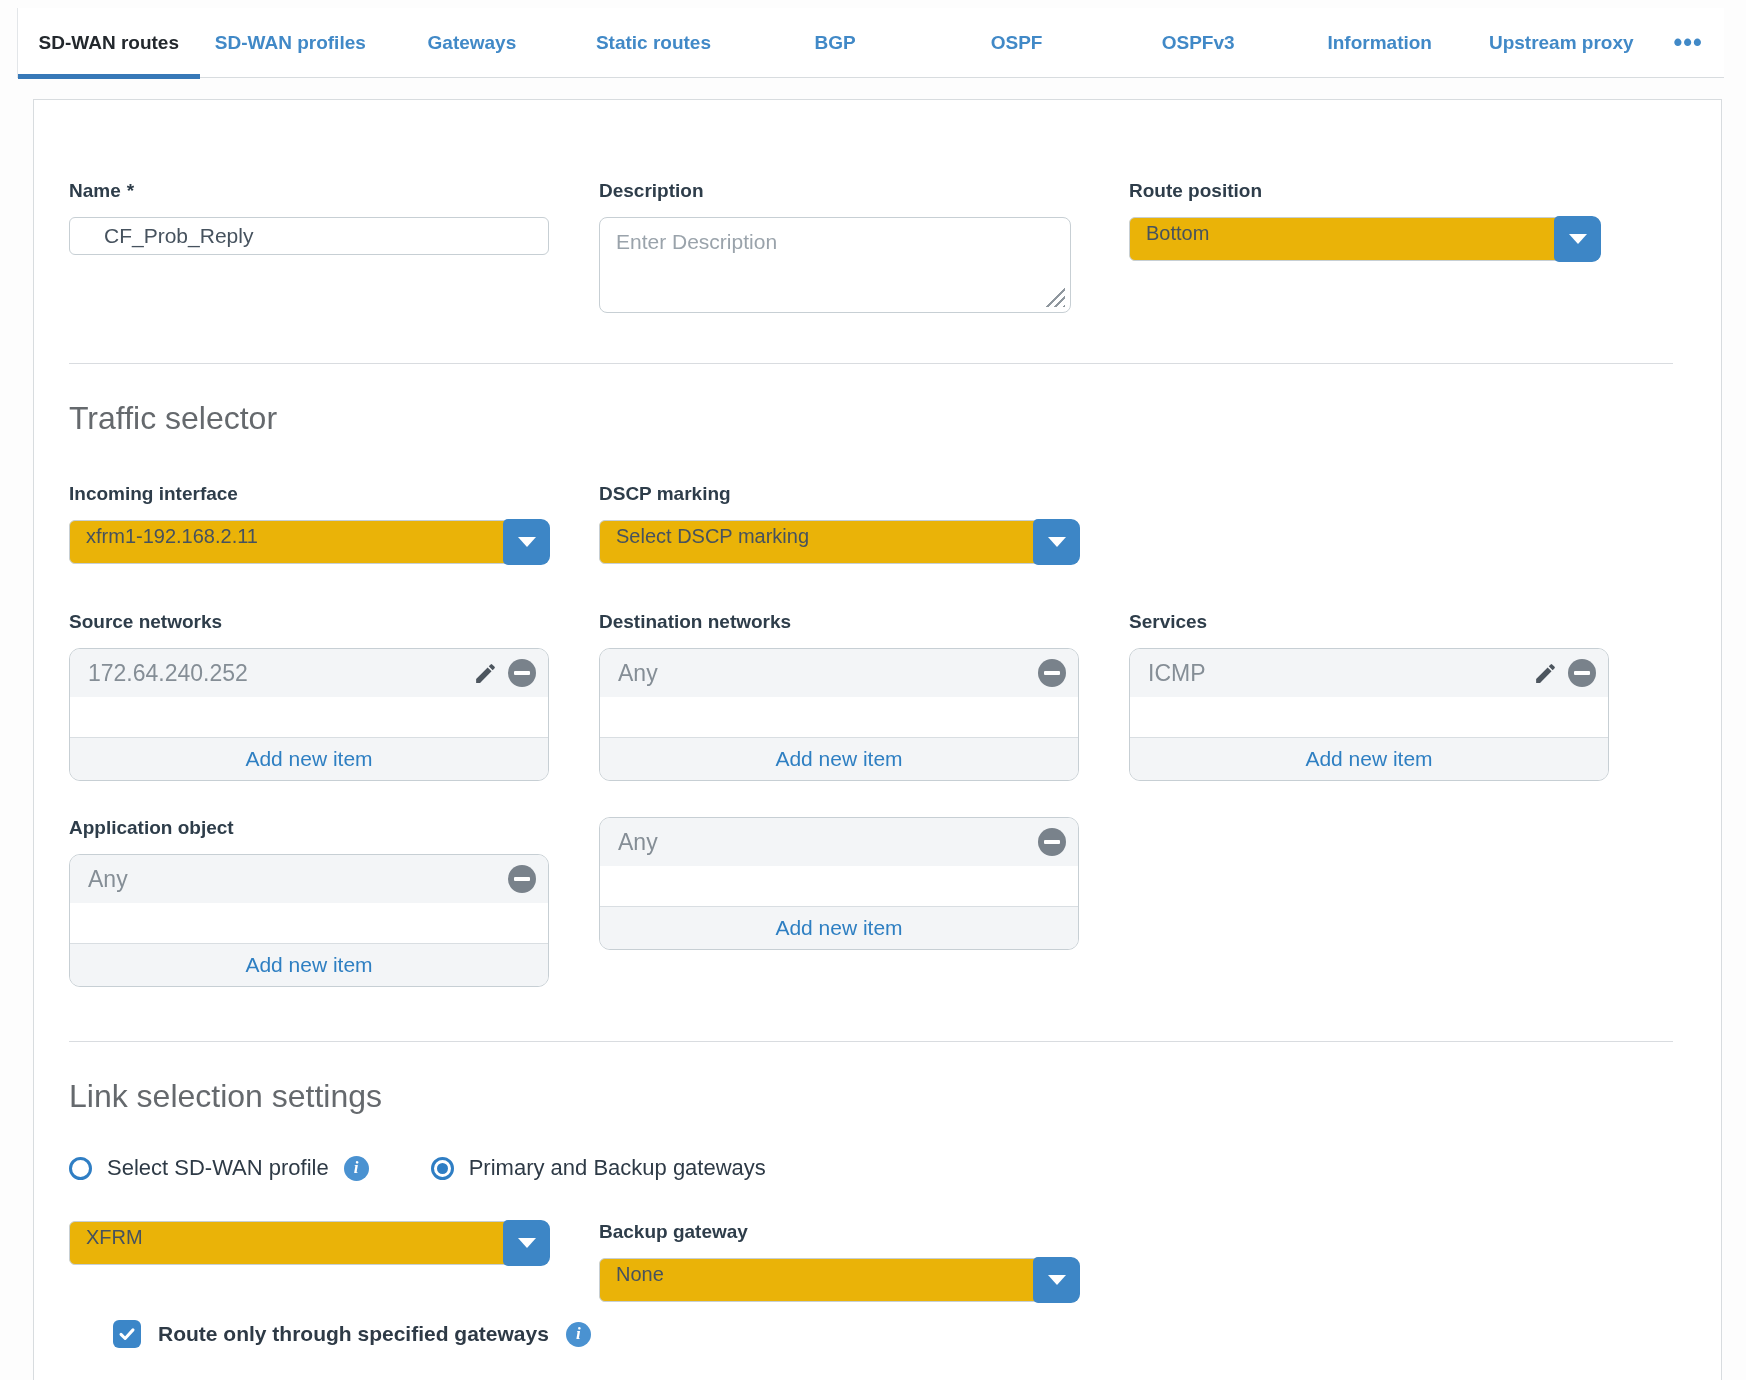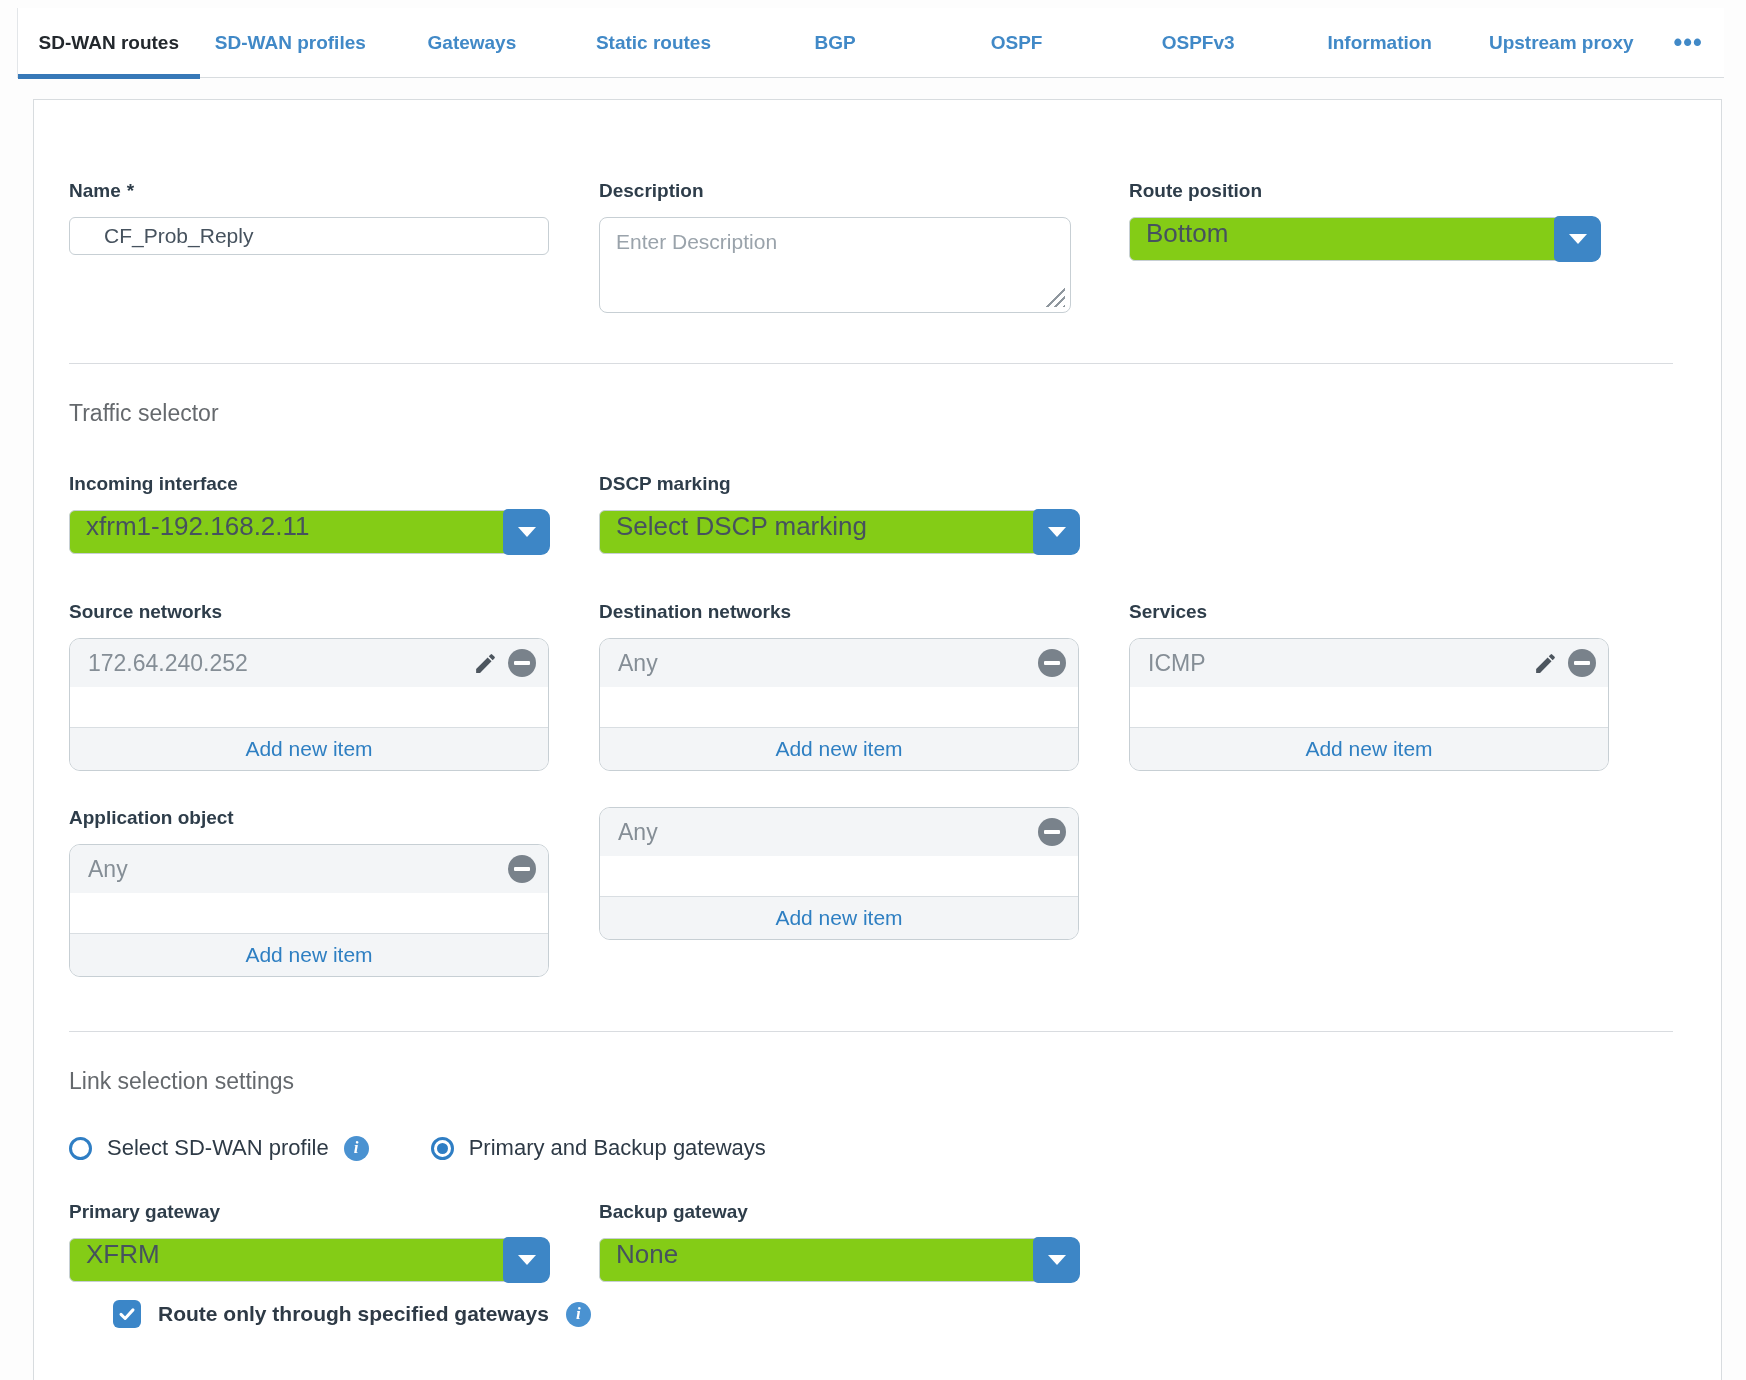--- a/index.html
+++ b/index.html
@@ -67,23 +67,23 @@
   .resize-handle {
     position:absolute; right:6px; bottom:10px; width:21px; height:21px;
     background:repeating-linear-gradient(-45deg,#8f979e 0 2px,transparent 2px 6px);
     clip-path:polygon(100% 0,100% 100%,0 100%);
     pointer-events:none;
   }
 
   
   .dropdown {
     position:relative; height:44px; width:100%;
-    border:1px solid #c7cfd4; border-radius:6px; background:#84cc16;
+    border:1px solid #c7cfd4; border-radius:6px; background:#eab308;
     display:flex; align-items:center; padding:0 62px 12px 16px;
-    font-size:26px; color:#46525e; cursor:pointer;
+    font-size:20px; color:#46525e; cursor:pointer;
   }
   .dropdown .dd-value { overflow:hidden; white-space:nowrap; }
   .dd-btn {
     position:absolute; top:-2px; right:-2px; bottom:-2px; width:47px;
     background:#3d86c6; border-radius:5px 9px 9px 5px;
     display:flex; align-items:center; justify-content:center; cursor:pointer;
   }
   .dd-arrow {
     width:0; height:0;
     border-left:9px solid transparent; border-right:9px solid transparent;
@@ -112,21 +112,21 @@
     content:""; position:absolute; left:6px; right:6px; top:12px; height:4px;
     background:#fff; border-radius:1px;
   }
   .lb-spacer { flex:1; background:#fff; }
   .lb-footer {
     height:43px; background:#f3f5f7; border-top:1px solid #d9dee2;
     display:flex; align-items:center; justify-content:center;
     font-size:21px; color:#2e7fc2; cursor:pointer;
   }
 
-  .section-heading { font-size:23px; font-weight:400; color:#65696d; }
+  .section-heading { font-size:32px; font-weight:400; color:#65696d; }
   .divider { border:none; border-top:1px solid #d9dce0; height:0; }
 
   
   .radio-row { display:flex; align-items:center; gap:62px; }
   .radio-opt { display:flex; align-items:center; gap:15px; font-size:22px; color:#2e3a46; cursor:pointer; }
   .radio {
     width:23px; height:23px; border:3px solid #2f7ec4; border-radius:50%;
     background:#fff; position:relative; flex:none;
   }
   .radio.selected::after {
@@ -341,23 +341,20 @@
       <span class="info-icon">i</span>
     </div>
     <div class="radio-opt">
       <span class="radio selected"></span>
       <span>Primary and Backup gateways</span>
     </div>
   </div>
 
   <div class="row mt-row5">
     <div class="col">
-      <div class="field-label">
-        <span>Primary gateway</span>
-      </div>
       <div class="dropdown">
         <span class="dd-value">XFRM</span>
         <span class="dd-btn">
           <span class="dd-arrow"></span>
         </span>
       </div>
     </div>
 
     <div class="col">
       <div class="field-label">

